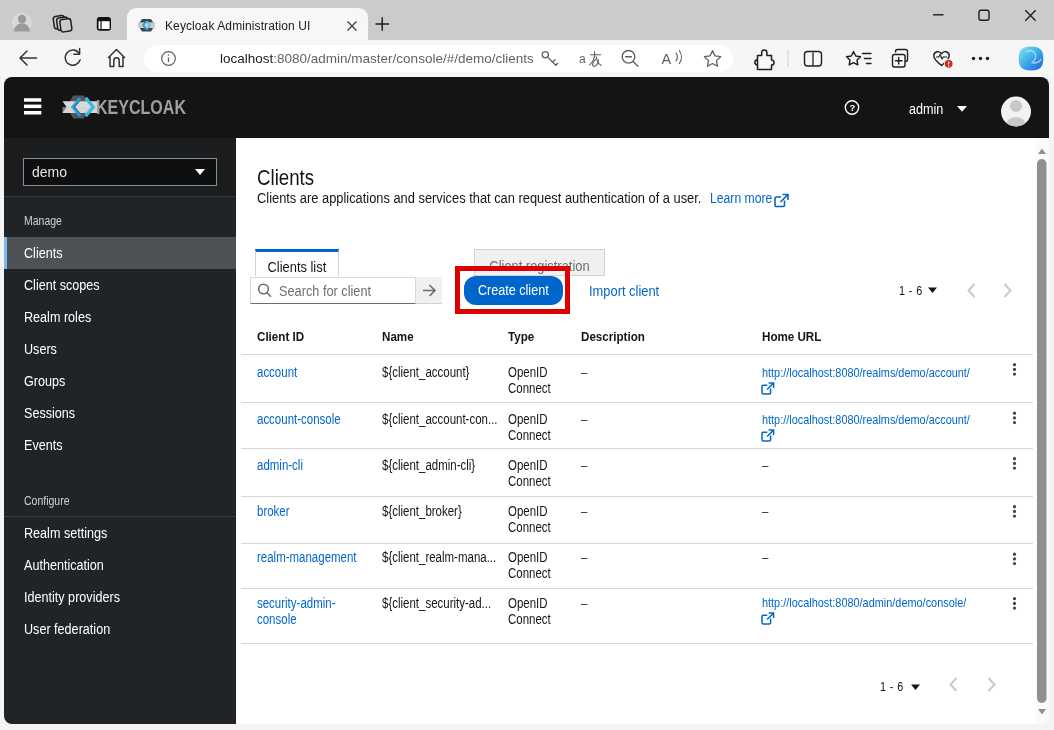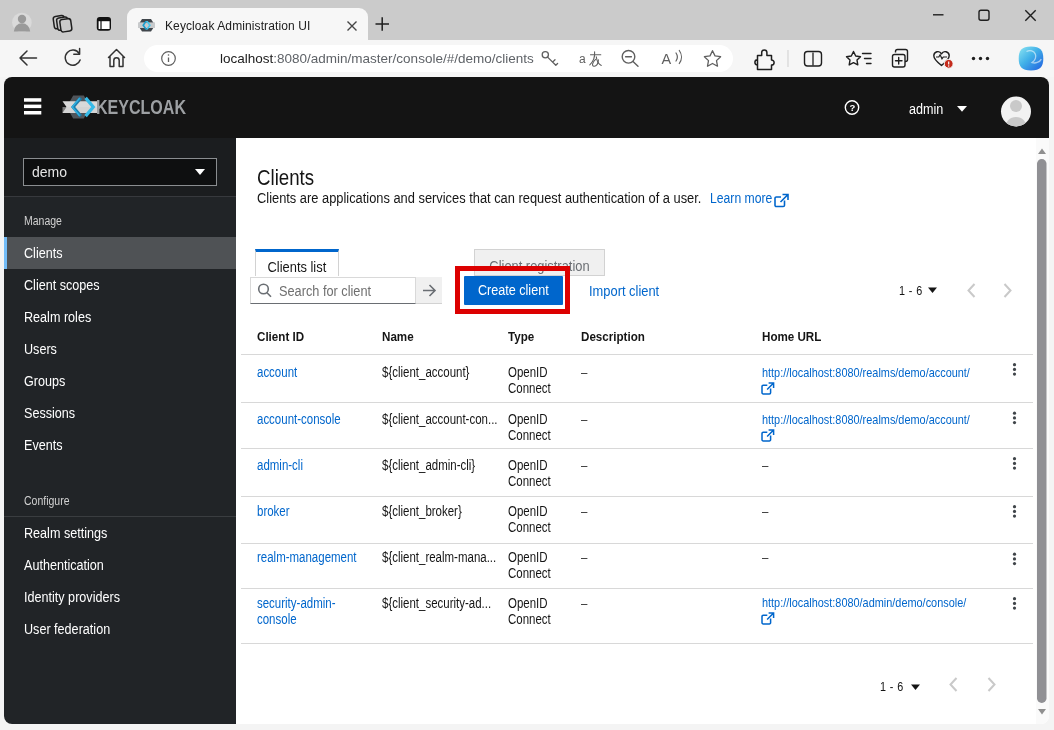--- a/index.html
+++ b/index.html
@@ -28,21 +28,21 @@
 #learnmore { left:706px; top:113px; font-size:14px; line-height:17px; transform:scaleX(0.87); transform-origin:0 0; white-space:nowrap; }
 .ptab { position:absolute; top:149px; height:27px; font-size:14px; line-height:24px; text-align:center;margin-top:23px; }
 #ptab1 { left:251px; width:84px; background:#fff; border-top:3px solid #0066cc; border-left:1px solid #d2d2d2; border-right:1px solid #d2d2d2; color:#151515; line-height:30px; }
 #ptab2 { left:335px; width:135px; background:#f0f0f0; border-top:1px solid #d2d2d2; border-bottom:1px solid #d2d2d2; color:#6a6e73; line-height:33px; }
 #ptab3 { left:470px; width:131px; background:#f0f0f0; border-top:1px solid #d2d2d2; border-bottom:1px solid #d2d2d2; border-left:1px solid #d2d2d2; border-right:1px solid #d2d2d2; color:#6a6e73; line-height:33px; }
 #searchbox { left:246px; top:200px; width:166px; height:27px; background:#fff; border:1px solid #d9d9d9; border-bottom:1.5px solid #6a6e73; }
 #searchph { left:275px; top:206px; font-size:14px; color:#6f6f6f; transform:scaleX(0.91); transform-origin:0 0; white-space:nowrap; }
 .cx { display:inline-block; transform:scaleX(0.92); white-space:nowrap; }
 #searchbtn { left:412px; top:200px; width:26px; height:27px; background:#f0f0f0; border-bottom:1.5px solid #d2d2d2; }
 #redbox { left:451px; top:189px; width:115px; height:48px; border:5px solid #dc0000; }
-#createbtn { left:460px; top:199px; width:99px; height:29px; background:#0066cc; border-radius:1px; color:#fff; font-size:14px; text-align:center; line-height:29px; }
+#createbtn { left:460px; top:199px; width:99px; height:29px; background:#0066cc; border-radius:12px; color:#fff; font-size:14px; text-align:center; line-height:29px; }
 #importlnk { left:585px; top:206px; font-size:14px; transform:scaleX(0.92); transform-origin:0 0; white-space:nowrap; }
 .pgtext { position:absolute; font-size:13.5px; color:#151515; transform:scaleX(0.8); transform-origin:0 0; white-space:nowrap; letter-spacing:0.5px; }
 .thead { position:absolute; top:251px; font-size:13.5px; font-weight:bold; color:#151515; line-height:17px; white-space:nowrap; transform:scaleX(0.86); transform-origin:0 0; }
 .cell { position:absolute; font-size:14px; color:#151515; white-space:nowrap; line-height:16px; transform:scaleX(0.82); transform-origin:0 0; }
 .cellsm { position:absolute; font-size:13.3px; white-space:nowrap; line-height:16px; transform:scaleX(0.82); transform-origin:0 0; }
 .rowline { position:absolute; left:237px; width:792px; height:1px; background:#d8d8d8; }
 .dash { color:#444; }
 .cell.lnk, .cellsm.lnk { color:#0066cc; }
 svg.ic { position:absolute; overflow:visible; }
 </style>

